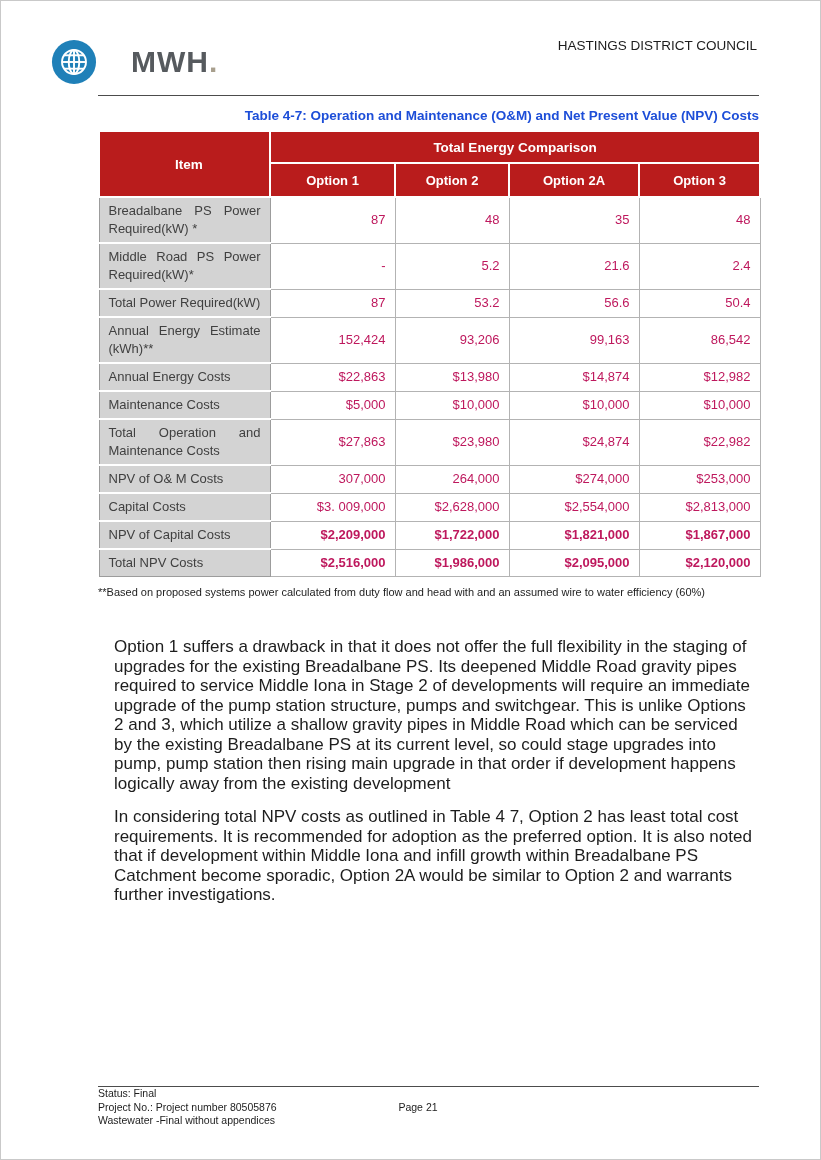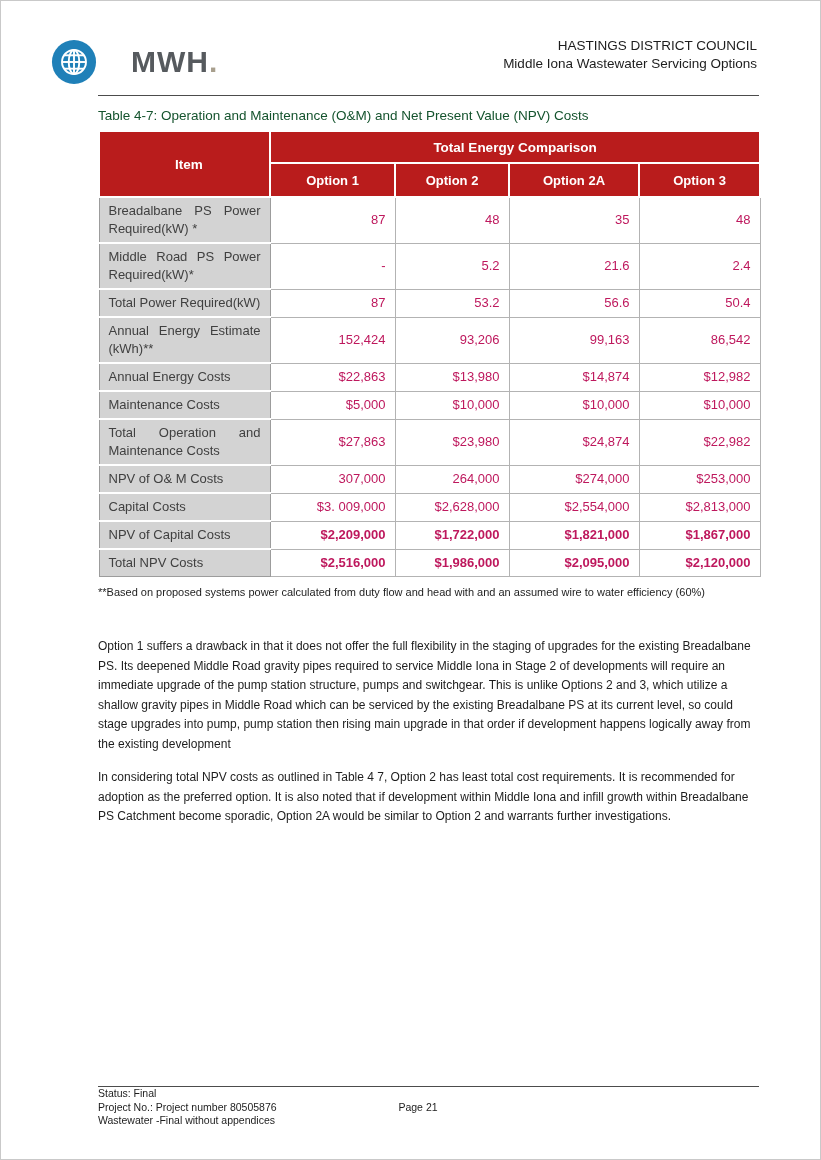--- a/index.html
+++ b/index.html
@@ -56,23 +56,24 @@
 
   
   .main {
     position: absolute;
     top: 107px;
     left: 97px;
     width: 661px;
   }
   .table-caption {
     font-size: 13.5px;
-    font-weight: normal;
-    color: #14532d;
+    font-weight: bold;
+    color: #1d4ed8;
     margin-bottom: 7px;
+    text-align: right;
   }
   table.costs {
     border-collapse: collapse;
     table-layout: fixed;
     width: 661px;
     font-size: 13px;
   }
   table.costs th {
     background: #b91c1c;
     color: #ffffff;
@@ -115,23 +116,24 @@
     color: #be185d;
   }
   tr.bold td.value { font-weight: bold; }
   tr:last-child td.item { border-bottom: 1px solid #9c9c9c; }
   .footnote {
     margin-top: 9px;
     font-size: 11px;
     color: #1d1d1d;
   }
   .para {
-    font-size: 12px;
+    font-size: 17px;
     line-height: 19.5px;
     color: #1d1d1d;
+    margin-left: 16px;
   }
   .para-1 { margin-top: 39px; }
   .para-2 { margin-top: 14px; }
 
   
   .footer {
     position: absolute;
     top: 1085px;
     left: 97px;
     width: 661px;
@@ -161,21 +163,20 @@
         <line x1="11.5" y1="24" x2="36.5" y2="24"></line>
         <line x1="13.5" y1="17" x2="34.5" y2="17"></line>
         <line x1="13.5" y1="31" x2="34.5" y2="31"></line>
       </g>
     </svg>
     <div class="logo-word"><span>MWH</span><span class="logo-dot">.</span></div>
   </div>
 
   <div class="header-right">
     <div>HASTINGS DISTRICT COUNCIL</div>
-    <div>Middle Iona Wastewater Servicing Options</div>
   </div>
 
   <div class="header-rule"></div>
 
   <div class="main">
     <div class="table-caption">Table 4-7: Operation and Maintenance (O&amp;M) and Net Present Value (NPV) Costs</div>
 
     <table class="costs">
       <colgroup>
         <col style="width:171px">

